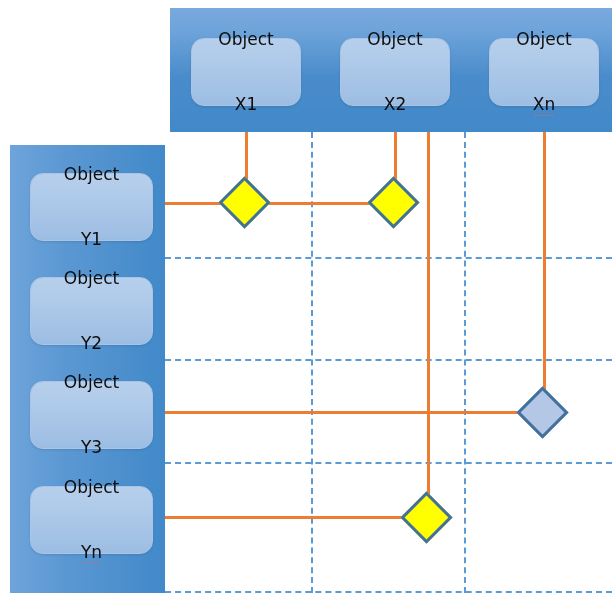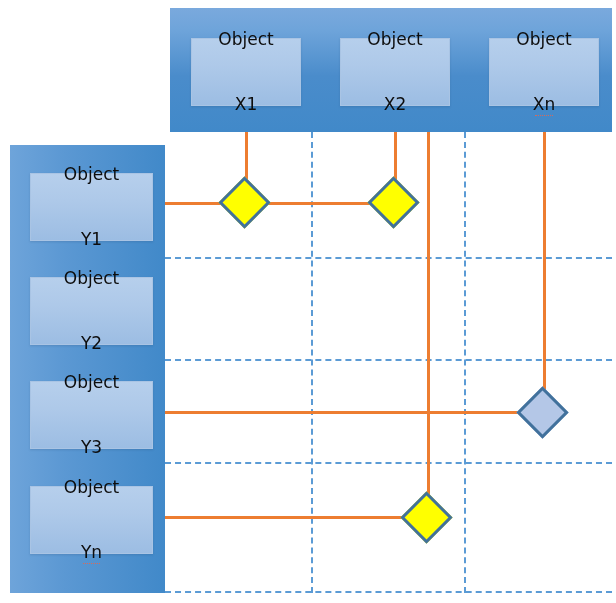--- a/index.html
+++ b/index.html
@@ -24,21 +24,21 @@
   }
 
   
   .grid{position:absolute;left:165px;top:132px;width:447px;height:461px;}
   .gl-v{position:absolute;top:0;bottom:0;width:0;border-left:2px dashed #5b9bd5;}
   .gl-h{position:absolute;left:0;right:0;height:0;border-top:2px dashed #5b9bd5;}
 
   
   .obox{
     position:absolute;
-    border-radius:0;
+    border-radius:13px;
     background:linear-gradient(to bottom,#b6cfec 0%,#aec9e9 40%,#9cbde3 100%);
     border:1px solid #a9c4e4;
     box-shadow:0 1px 2px rgba(32,60,100,.18);
     display:flex;flex-direction:column;
     align-items:center;justify-content:center;
     color:#0d0d0d;font-size:17px;line-height:1.22;
     text-align:center;
     box-sizing:border-box;
   }
   .obox .ln{display:block;white-space:nowrap;}

